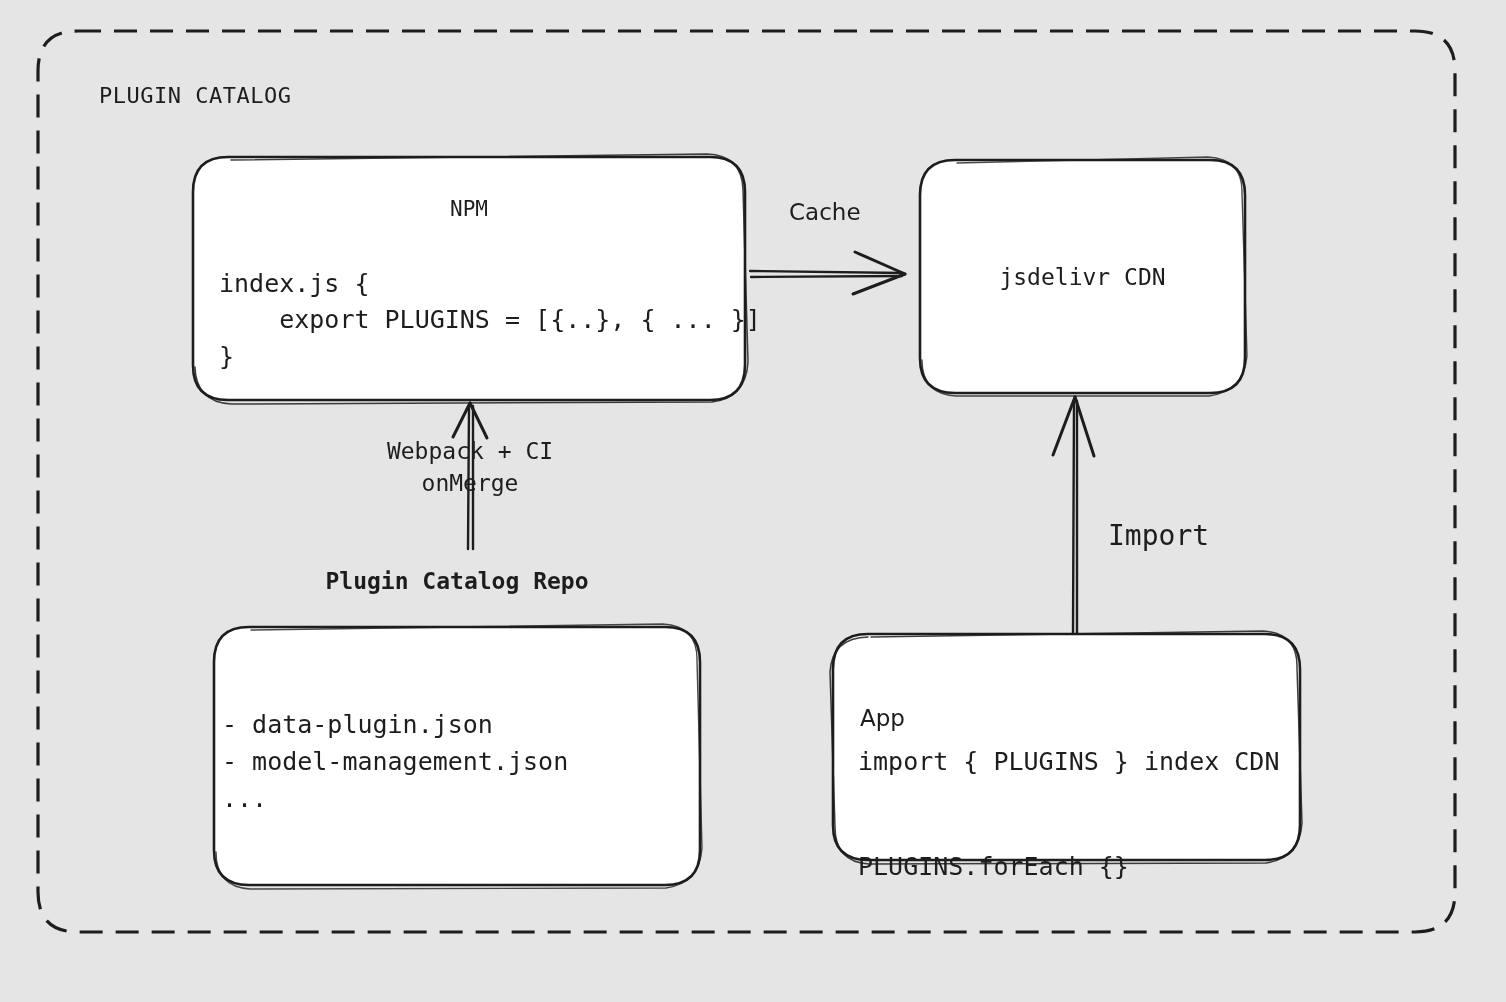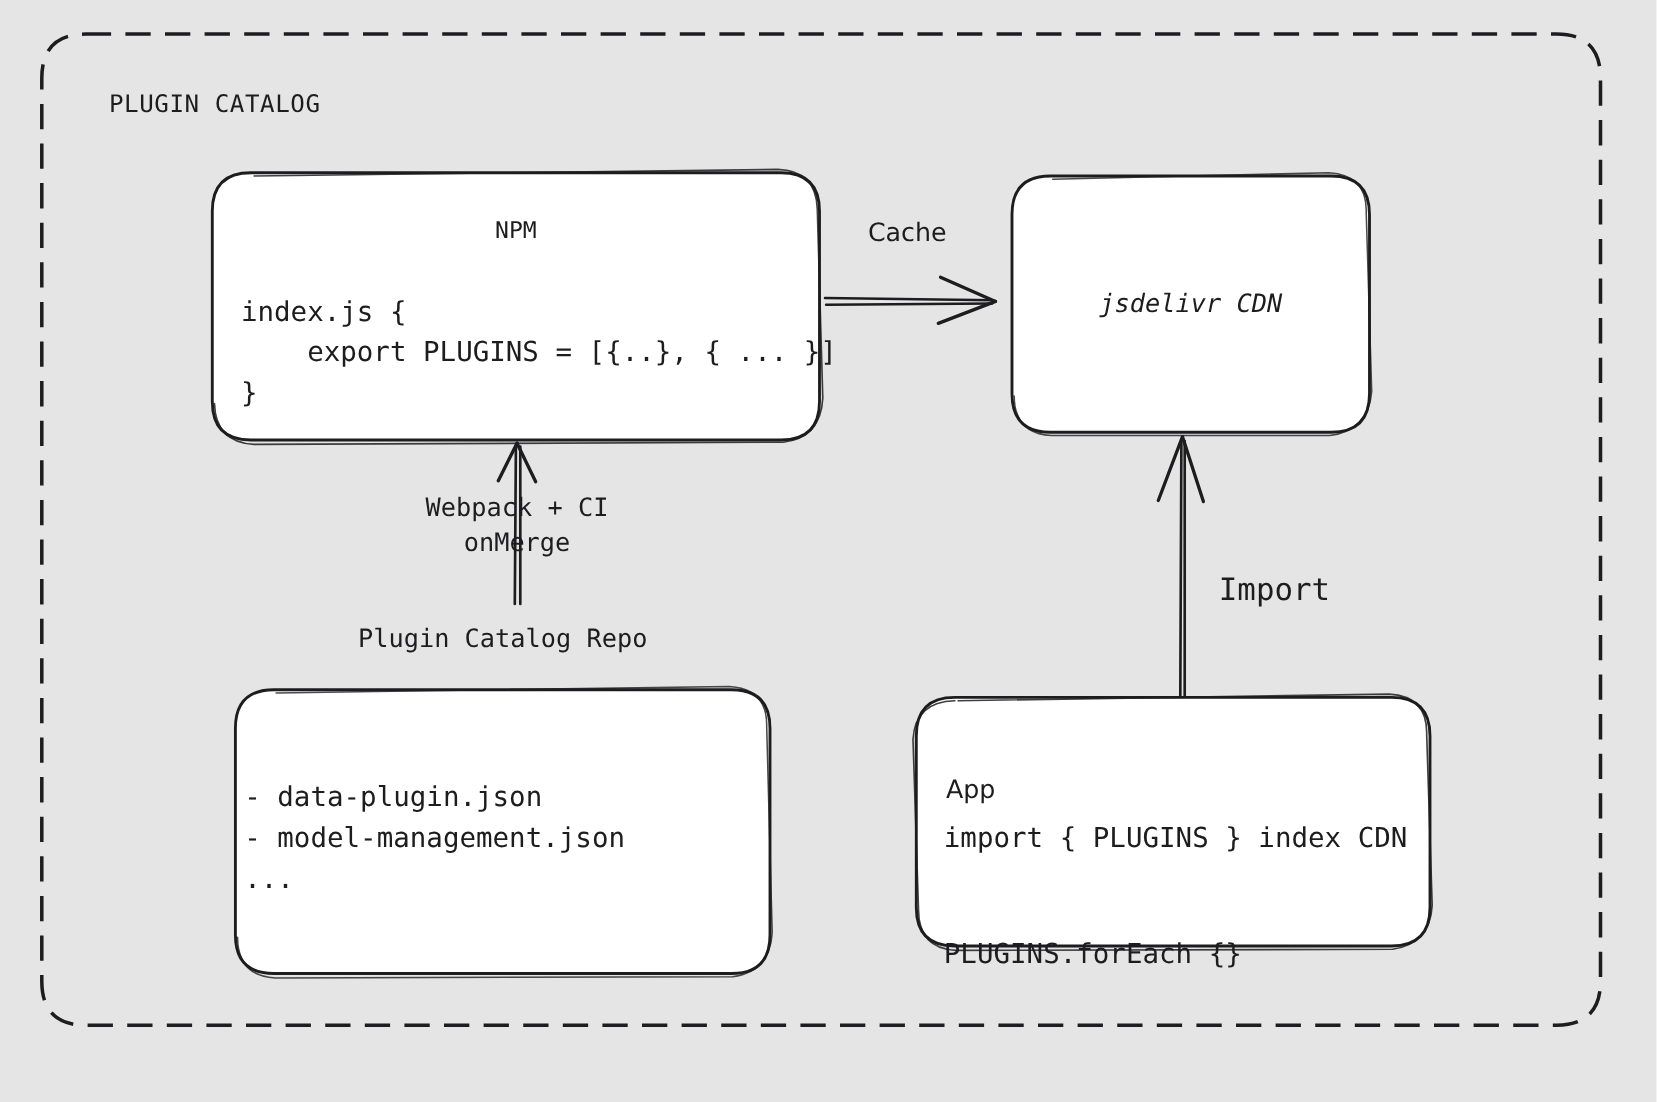--- a/index.html
+++ b/index.html
@@ -50,41 +50,41 @@
     font-size: 25px;
     line-height: 1.45;
     margin-top: 12px;
   }
   .cdn-title {
     left: 920px;
     top: 262px;
     width: 325px;
     text-align: center;
     font-size: 23px;
-    font-style: italic;
   }
   .cache-label {
     left: 789px;
     top: 197px;
     font-size: 23px;
   }
   .webpack-label {
     left: 340px;
-    top: 447px;
+    top: 436px;
     width: 260px;
     text-align: center;
     font-size: 23px;
     line-height: 1.38;
   }
   .repo-label {
     left: 214px;
     top: 566px;
     width: 486px;
     text-align: center;
     font-size: 23px;
+    font-weight: bold;
   }
   .repo-list {
     left: 222px;
     top: 707px;
     font-size: 25px;
     line-height: 1.47;
   }
   .import-label {
     left: 1108px;
     top: 518px;

